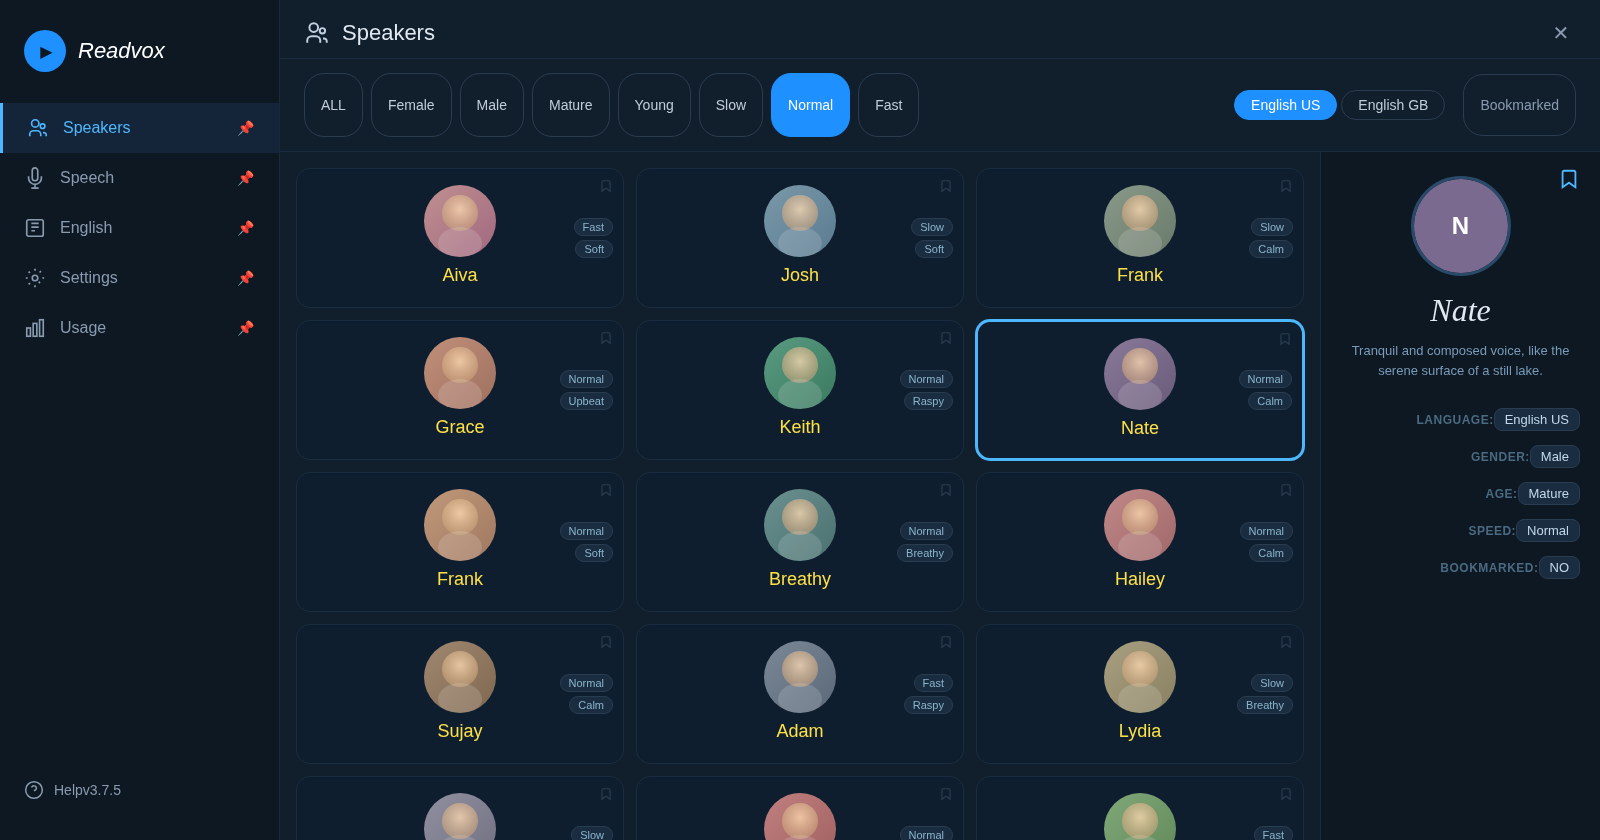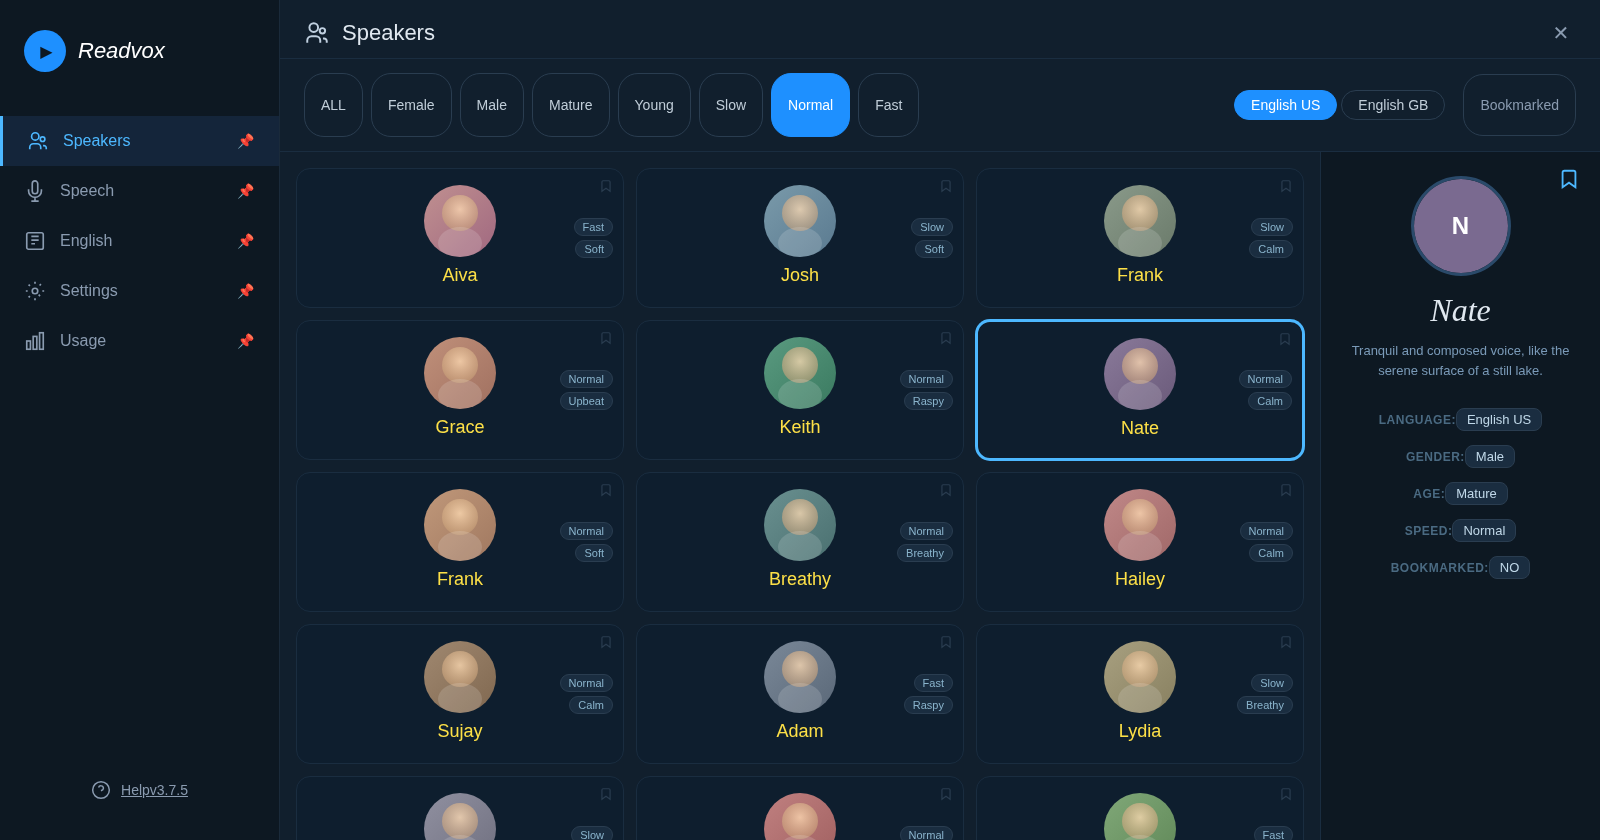--- a/index.html
+++ b/index.html
@@ -20,21 +20,21 @@
       background: #0d1822;
       display: flex;
       flex-direction: column;
       padding: 20px 0;
       border-right: 1px solid #1a2a3a;
     }
     .sidebar-logo {
       display: flex;
       align-items: center;
       gap: 12px;
-      padding: 10px 24px 44px;
+      padding: 10px 24px 31px;
     }
     .logo-play {
       width: 42px;
       height: 42px;
       border-radius: 50%;
       background: #1e90ff;
       display: flex;
       align-items: center;
       justify-content: center;
     }
@@ -78,24 +78,23 @@
       display: flex;
       align-items: center;
       justify-content: center;
     }
 
     .sidebar-bottom {
       margin-top: auto;
       padding: 0 24px 20px;
       display: flex;
       align-items: center;
-      justify-content: center;
+      justify-content: flex-start;
       color: #8a9bb0;
       font-size: 14px;
-      text-decoration: underline;
     }
     .sidebar-bottom .help-item {
       display: flex;
       align-items: center;
       gap: 10px;
       cursor: pointer;
     }
 
     
     .main {
@@ -328,21 +327,21 @@
     .detail-attrs {
       width: 100%;
       display: flex;
       flex-direction: column;
       gap: 14px;
     }
 
     .attr-row {
       display: flex;
       align-items: center;
-      justify-content: center;
+      justify-content: flex-end;
     }
 
     .attr-label {
       font-size: 12px;
       color: #4a6a82;
       font-weight: 600;
       letter-spacing: 0.5px;
       text-transform: uppercase;
     }
 

